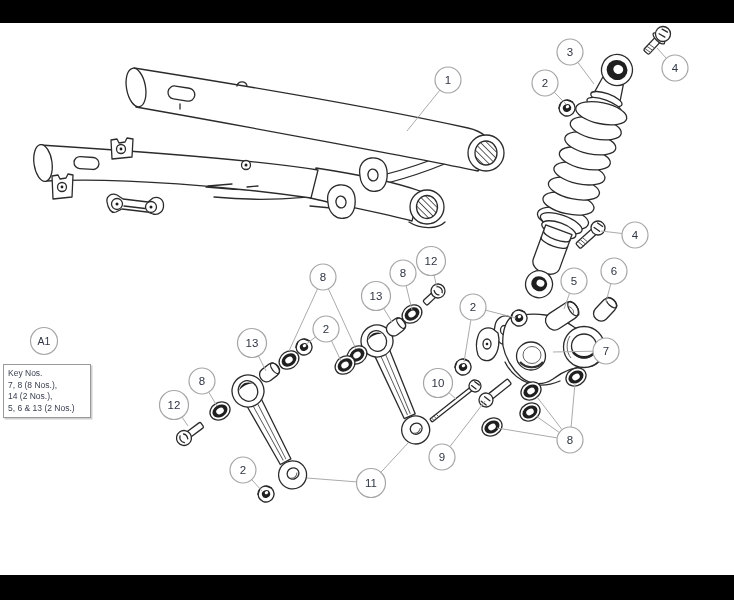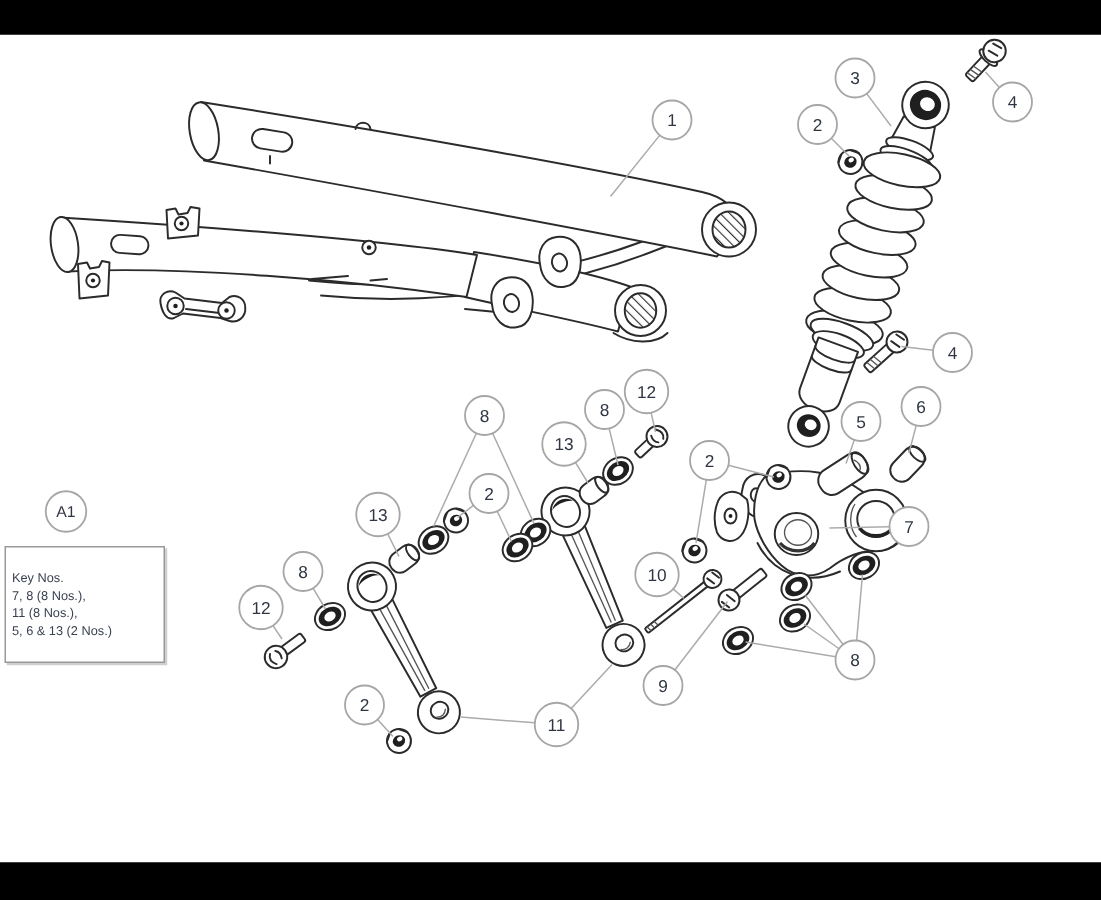--- a/index.html
+++ b/index.html
@@ -22,24 +22,24 @@
   .dark{fill:#1f1f1f;stroke:none;}
 
   
   .leader{stroke:var(--leader-color,#ababab);stroke-width:1;fill:none;}
   .callout-circle{fill:#fff;stroke:var(--callout-stroke,#a6a6a6);stroke-width:1.2;}
   .callout-text{font-family:"Liberation Sans",sans-serif;font-size:11.5px;fill:var(--callout-text,#2f3542);text-anchor:middle;}
   .callout-text.a1{font-size:10.5px;}
 
   
   .key-box{
-    position:absolute;left:3px;top:364px;width:107px;
+    position:absolute;left:3px;top:364px;width:88px;
     background:#fff;border:1px solid var(--key-border,#999);
     box-shadow:1.5px 1.5px 0 #cfcfcf;
-    padding:15px 4px;box-sizing:border-box;
+    padding:3px 4px;box-sizing:border-box;
     font-size:8.5px;line-height:11.5px;color:var(--key-text,#3a4150);
   }
 </style>
 </head>
 <body>
 
 <div class="stage">
   <div class="canvas"></div>
   <div class="letterbox top"></div>
   <div class="letterbox bottom"></div>
@@ -433,16 +433,16 @@
           <line x1="557.2" y1="437.9" x2="497" y2="428" class="leader"></line>
           <circle cx="570" cy="440" r="13" class="callout-circle"></circle>
           <text x="570" y="440" dy="0.35em" class="callout-text">8</text>
         </g>
       </g>
   </svg>
 
   <div class="key-box">
     <div>Key Nos.</div>
     <div>7, 8 (8 Nos.),</div>
-    <div>11 (8 Nos.),</div>
+    <div>14 (2 Nos.),</div>
     <div>5, 6 &amp; 13 (2 Nos.)</div>
   </div>
 </div>
 
 </body></html>

